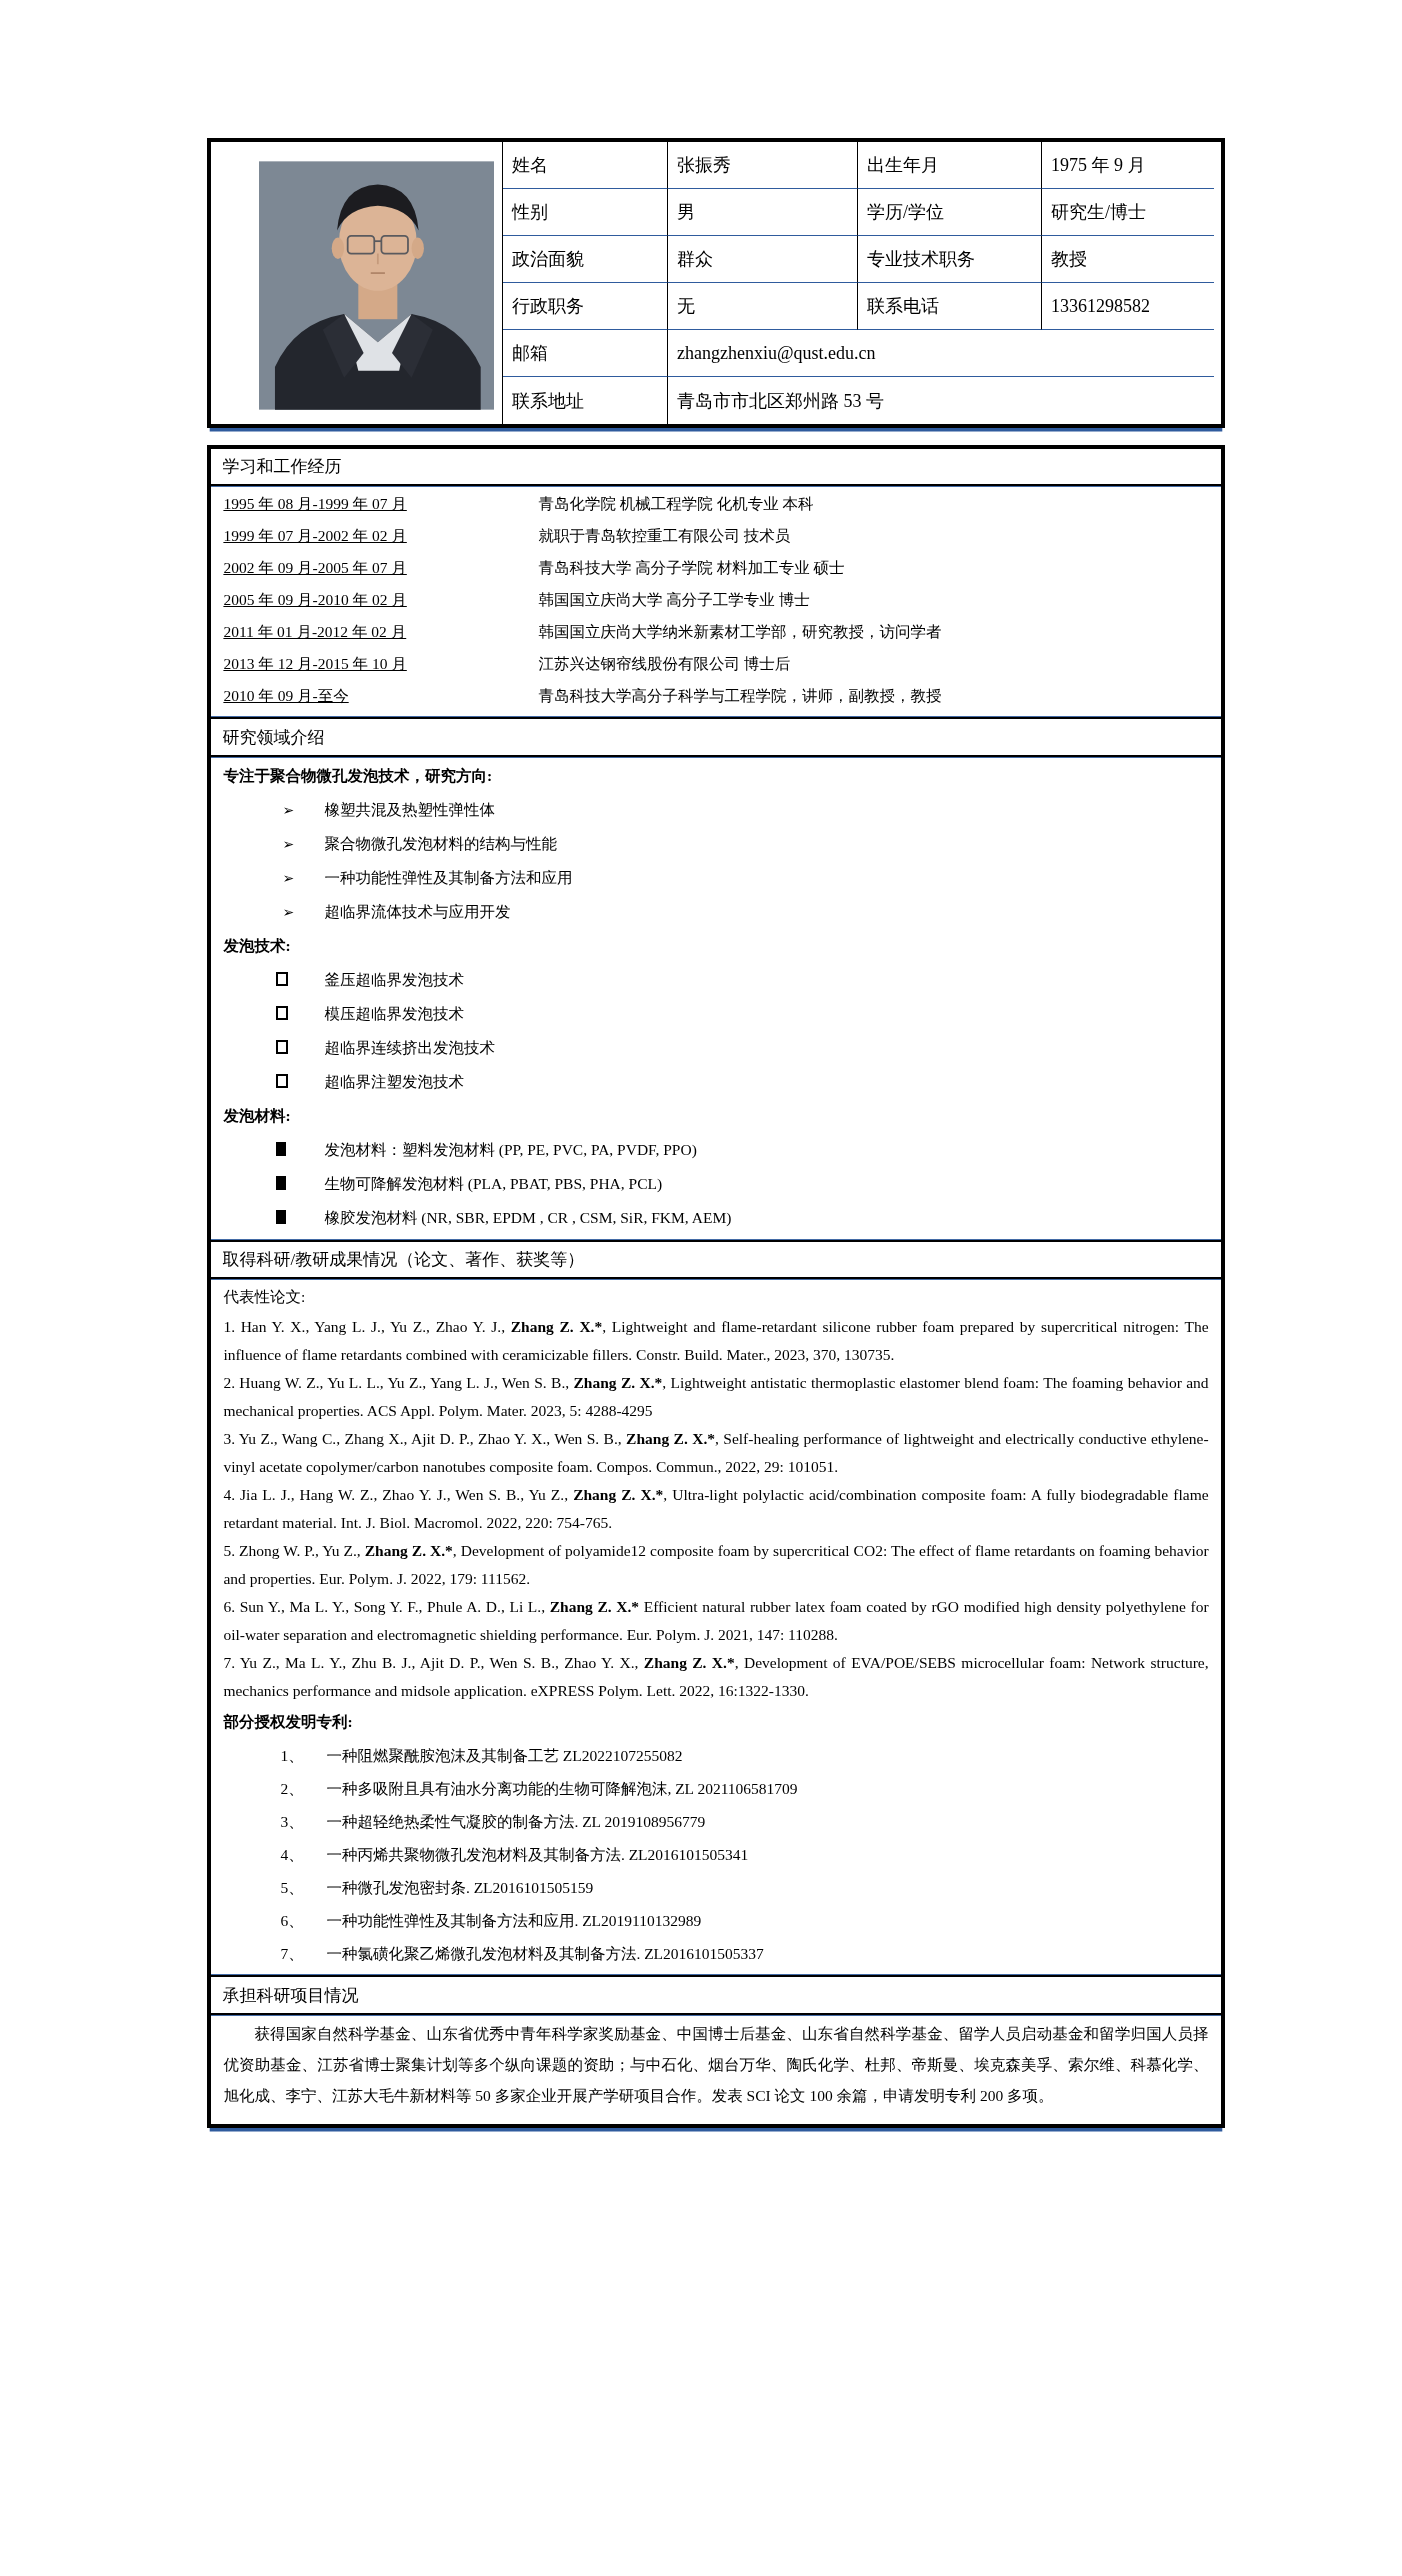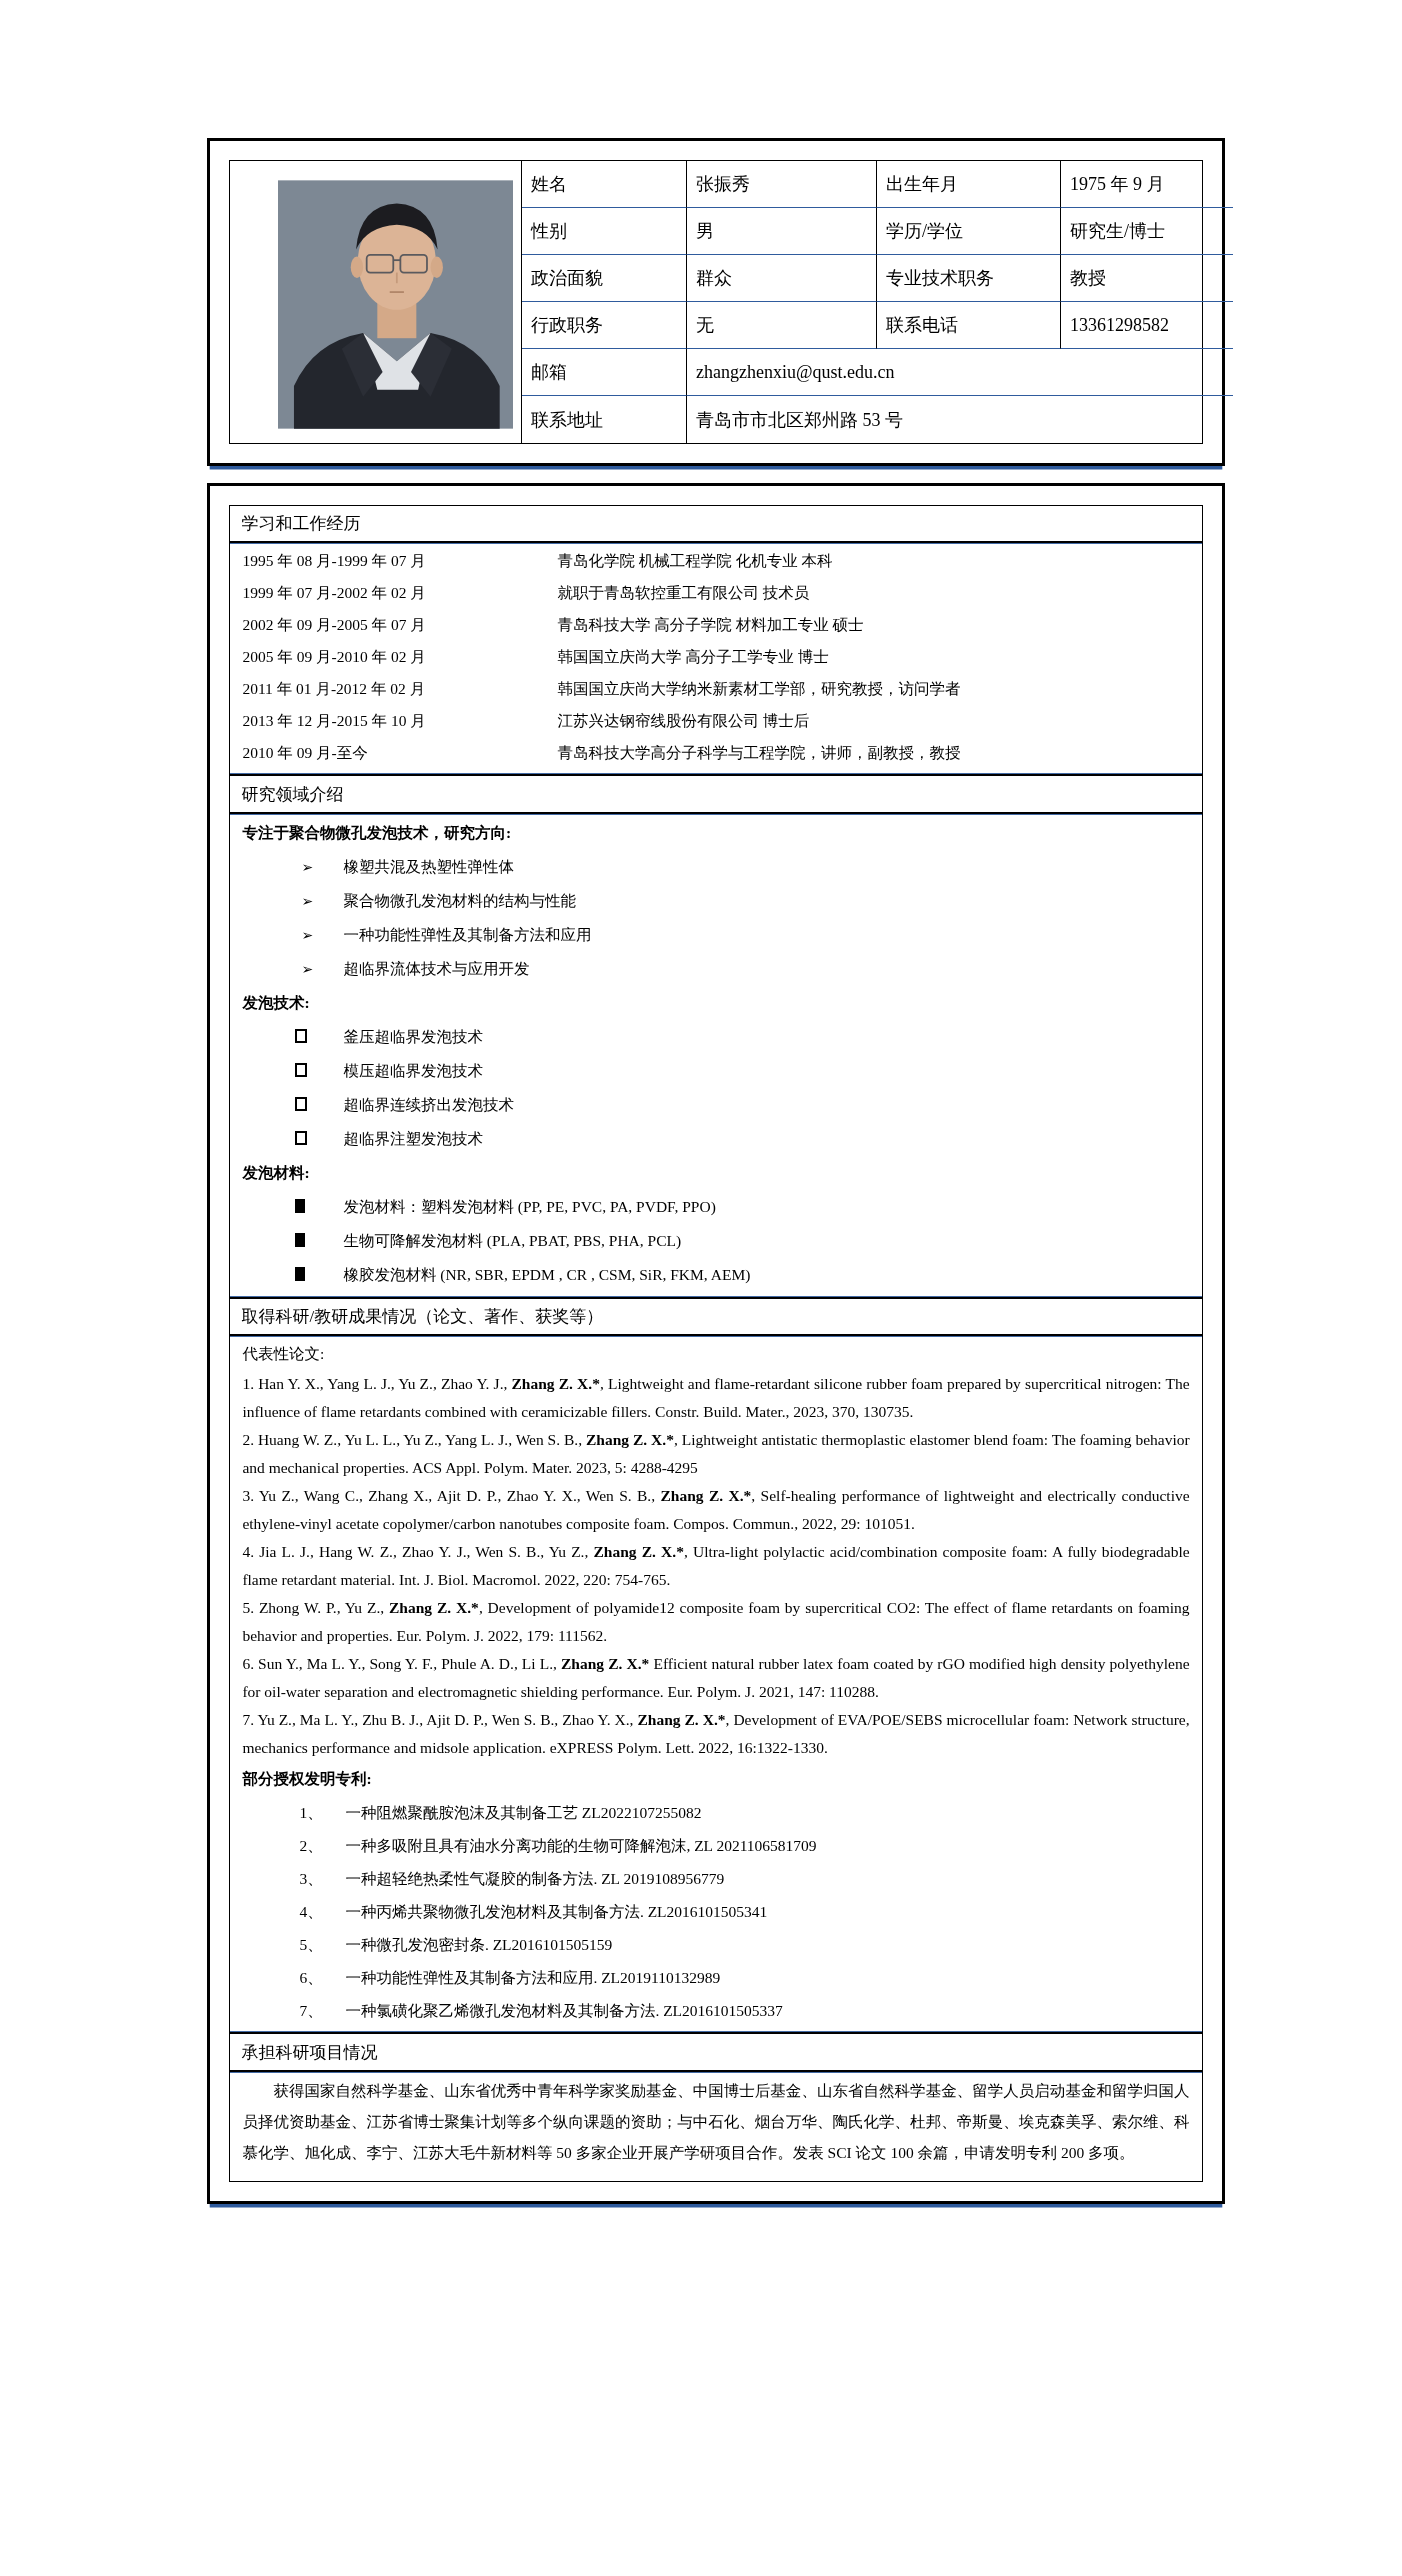--- a/index.html
+++ b/index.html
@@ -6,21 +6,21 @@
   html,body { background:#ffffff; }
   body {
     width:1403px; height:2576px; position:relative;
     font-family:"Liberation Serif","DejaVu Serif",serif;
     color:#000;
   }
   .doc { position:absolute; left:207px; top:138px; width:1018px; }
 
   
   .tbl {
-    border:3.6px solid #000; padding:19px; background:#fff;
+    border:3.6px solid #000; padding:0; background:#fff;
     box-shadow:0 6.2px 0 -2.7px #2f5b9d;
   }
   .tbl-inner { border:0.9px solid #000; background:#fff; }
 
   
   .info-grid { display:grid; grid-template-columns:292px 165px 190px 184px 172px; grid-auto-rows:47px; }
   .photo-cell { grid-column:1; grid-row:1 / 7; border-right:0.9px solid #000; position:relative; }
   .photo-frame { width:235px; height:249px; margin:18.6px 8px 0 auto; display:block; }
   .ic {
     display:flex; align-items:center; padding:0 9px;
@@ -36,21 +36,21 @@
   .sec-title {
     font-size:17px; padding:6.2px 11.5px; background:#fff;
     border-top:2.7px solid #000; border-bottom:2.7px solid #000;
     box-shadow:0 0.9px 0 #2f5b9d, 0 -0.9px 0 #2f5b9d;
     position:relative;
   }
   .sec-title.first { border-top:none; box-shadow:0 0.9px 0 #2f5b9d; }
   .sec-body { padding:1.8px 12.4px 5.3px 12.4px; font-size:15.5px; }
 
   .exp-row { line-height:32px; white-space:nowrap; }
-  .exp-date { display:inline-block; width:315px; }
+  .exp-date { display:inline-block; width:315px;text-decoration:underline; }
 
   .research-body { line-height:34px; }
   .bold-line { font-weight:bold; }
   .bullet-row { position:relative; padding-left:101px; }
   .arrow-glyph { position:absolute; left:59px; top:0; font-family:"DejaVu Sans",sans-serif; font-size:14px; }
   .sq { position:absolute; left:53px; top:9.8px; width:11.5px; height:13.3px; }
   .sq.hollow { border:2.7px solid #000; background:#fff; }
   .sq.filled { background:#000; width:9.8px; }
 
   .papers-title { line-height:32px; }

